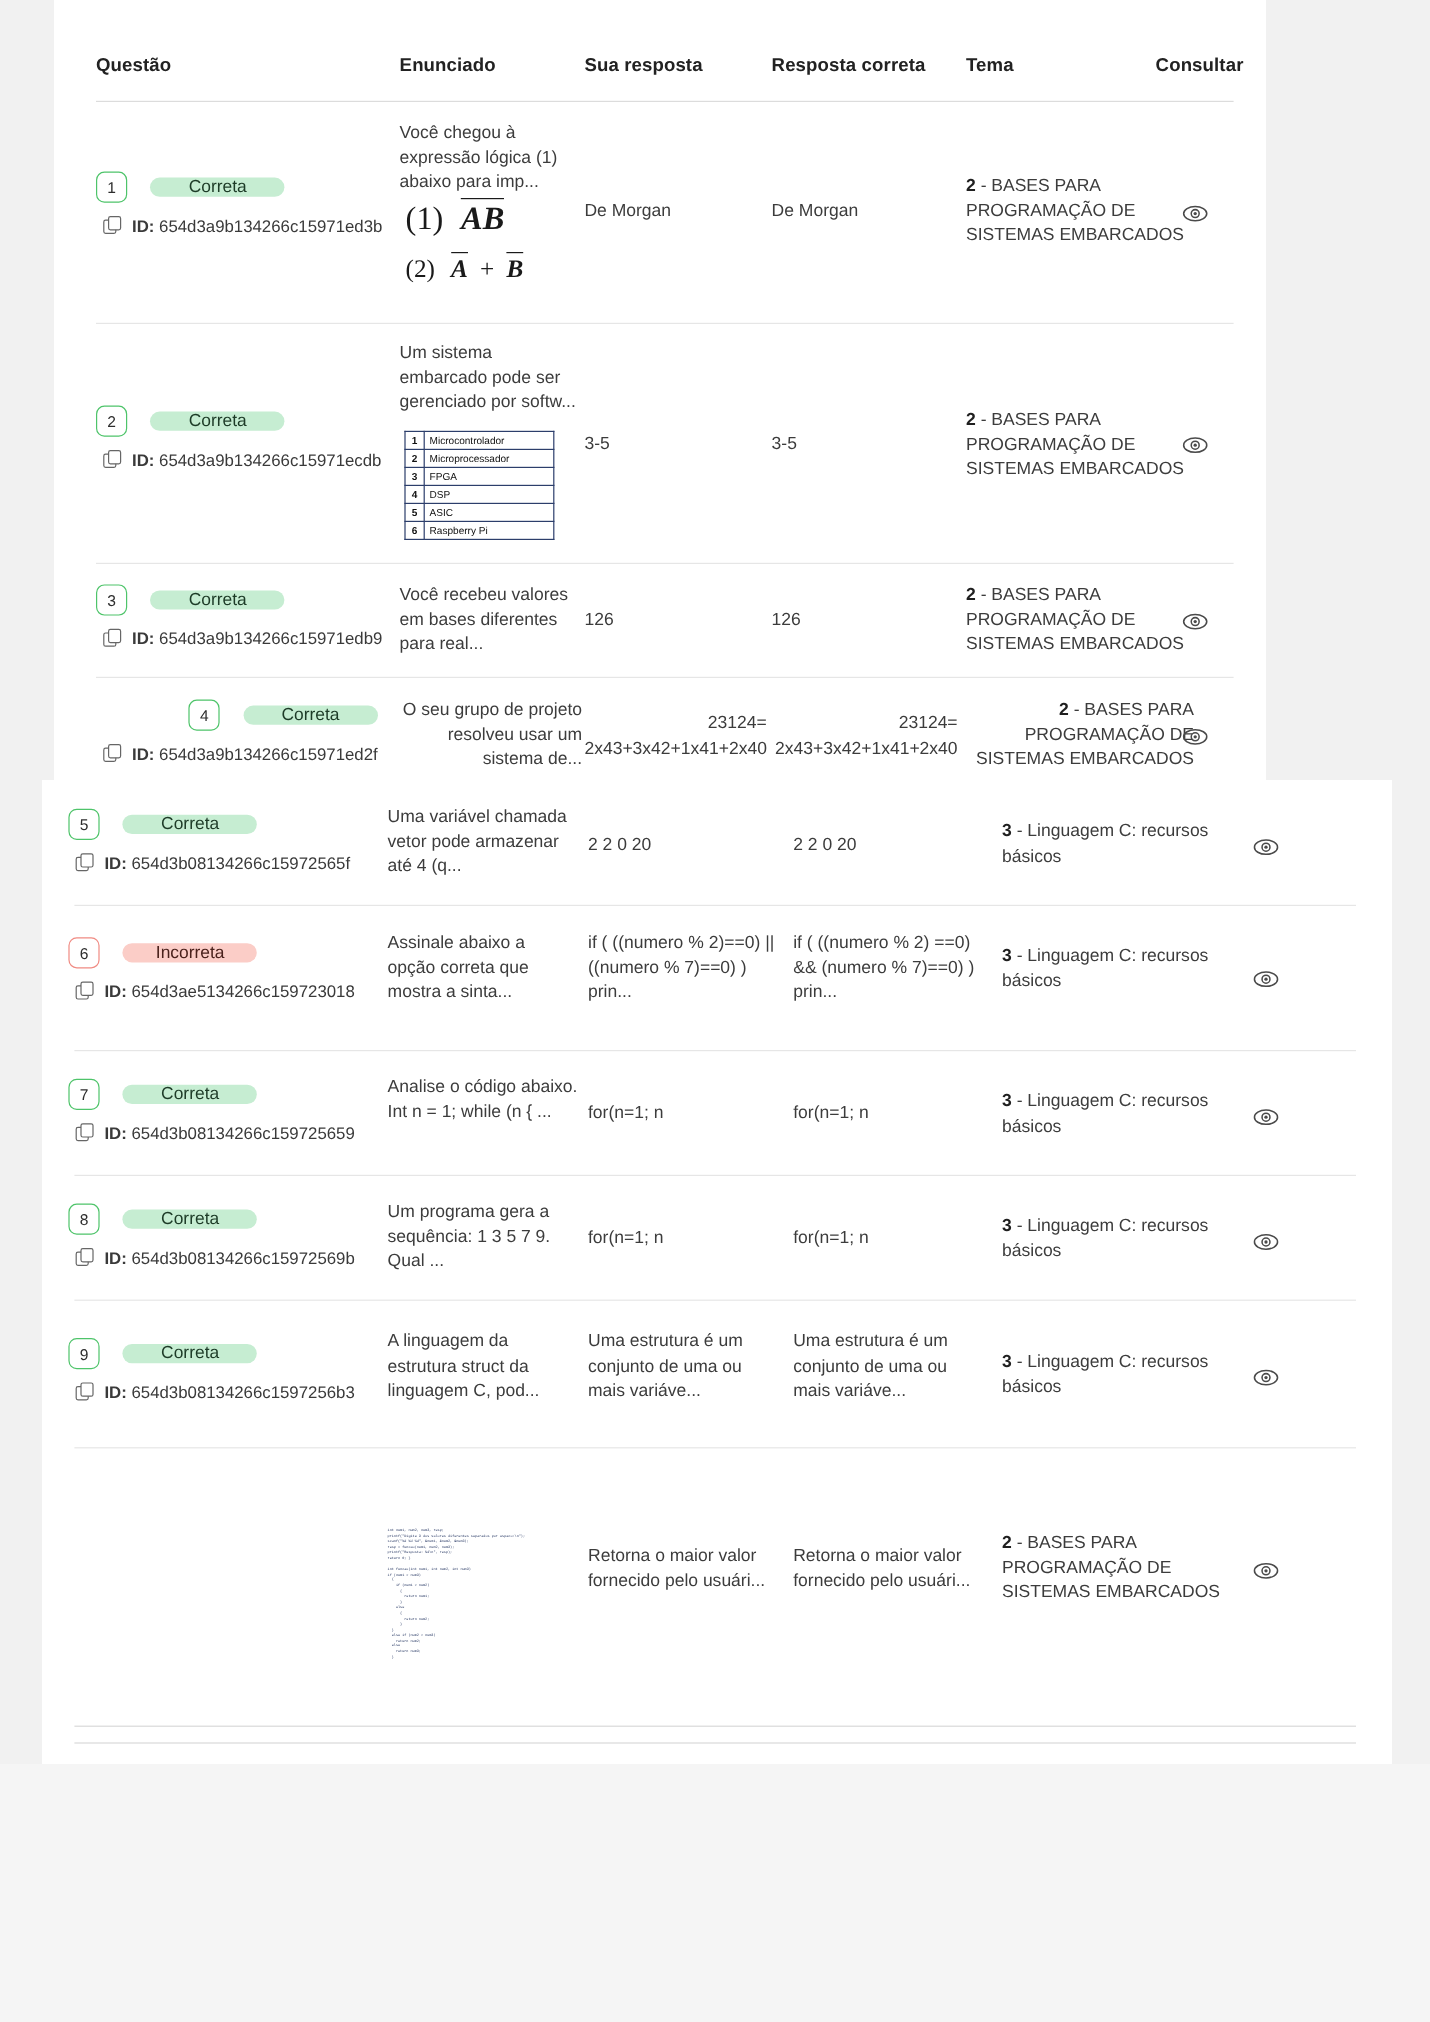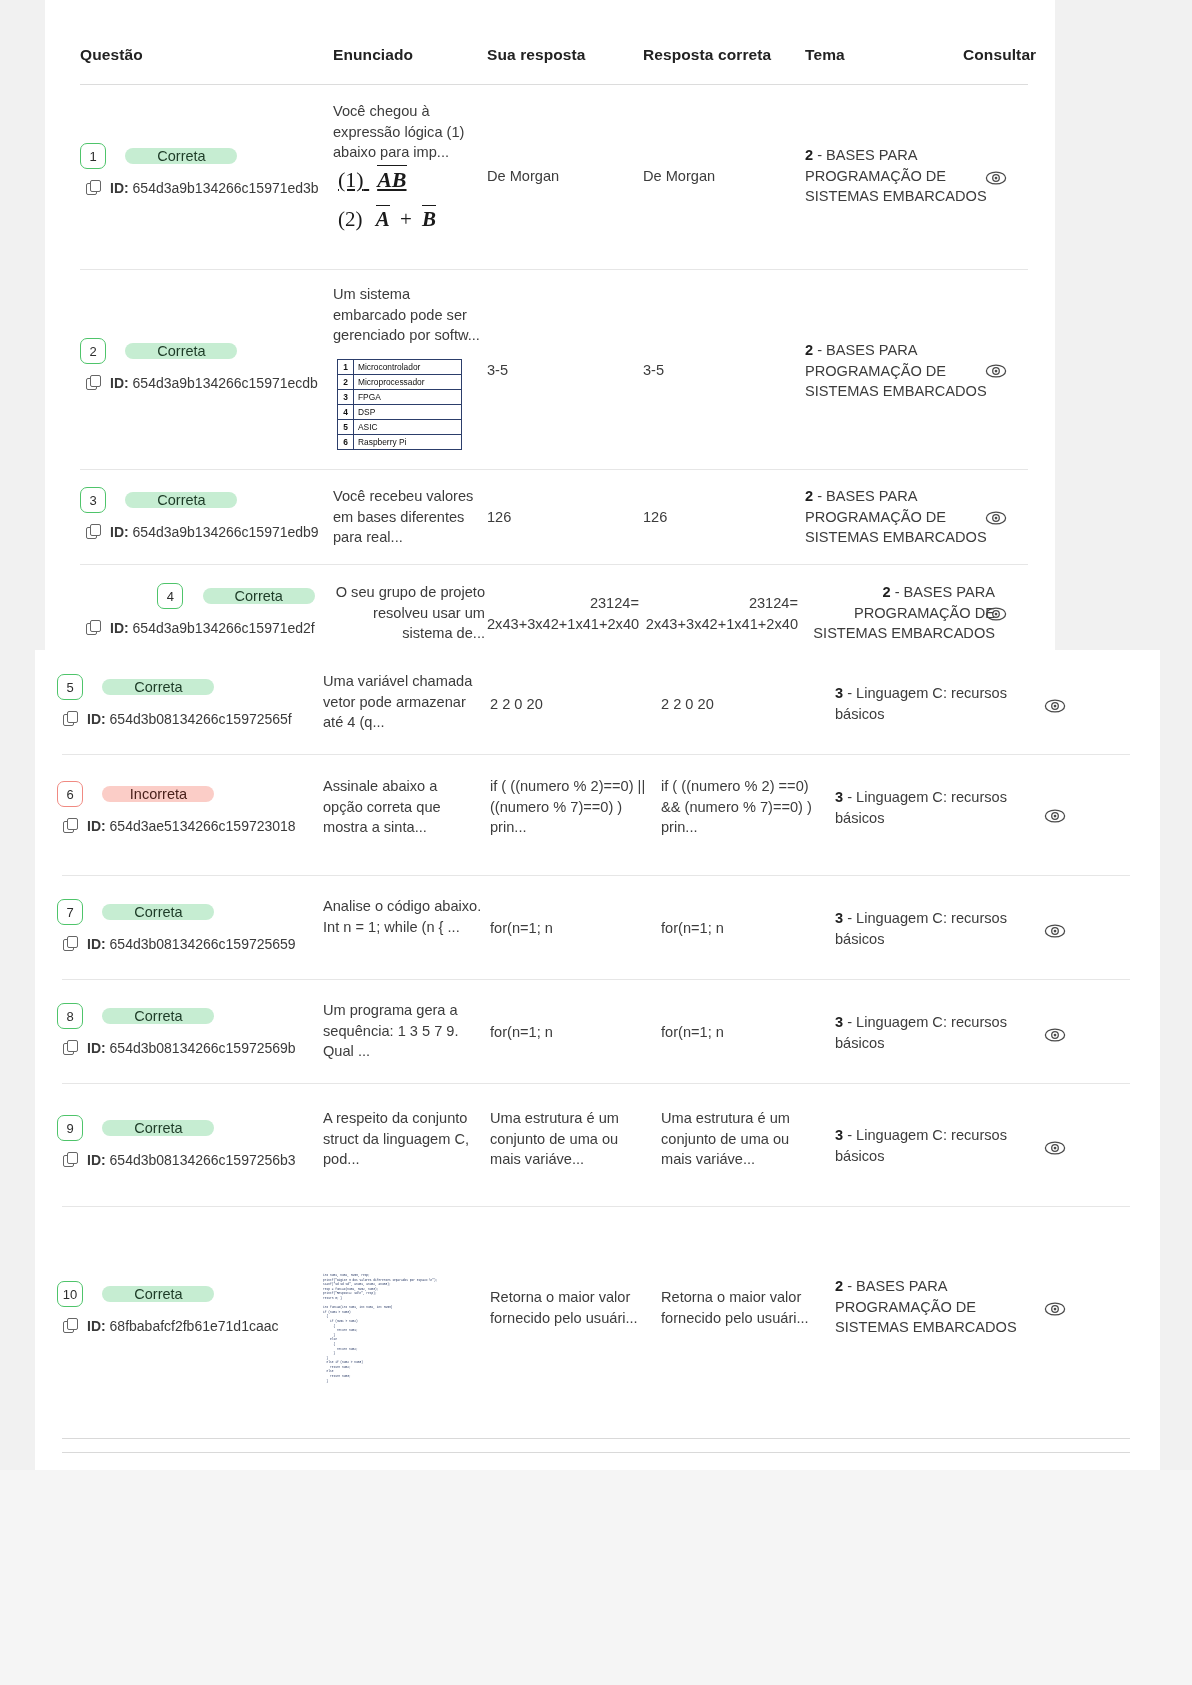--- a/index.html
+++ b/index.html
@@ -145,21 +145,21 @@
     <div class="row" style="top:95px;height:175px;">
       <div style="position:absolute;left:35px;top:48px;">
         <span class="qnum">1</span>
         <span class="pill">Correta</span>
         <div class="idline">
           <span class="copy-ic"></span><b>ID:</b> <span>654d3a9b134266c15971ed3b</span>
         </div>
       </div>
       <div class="txt" style="position:absolute;left:288px;top:6px;width:150px;">Você chegou à expressão lógica (1) abaixo para imp...</div>
       <div style="position:absolute;left:293px;top:72px;width:150px;">
-        <div style="font-family:'Liberation Serif',serif;font-size:22px;color:#1a1a1a;text-decoration:underline;">
+        <div style="font-family:'Liberation Serif',serif;font-size:27px;color:#1a1a1a;">
           <span>(1)</span>
           <span style="font-style:italic;font-weight:700;border-top:1.4px solid #1a1a1a;padding-top:1px;margin-left:8px;">AB</span>
         </div>
         <div style="font-family:'Liberation Serif',serif;font-size:21px;color:#1a1a1a;margin-top:14px;">
           <span>(2)</span>
           <span style="font-style:italic;font-weight:700;border-top:1.4px solid #1a1a1a;padding-top:1px;margin-left:8px;">A</span>
           <span style="margin:0 5px;">+</span>
           <span style="font-style:italic;font-weight:700;border-top:1.4px solid #1a1a1a;padding-top:1px;">B</span>
         </div>
       </div>
@@ -379,44 +379,37 @@
     </div>
 
     <div class="row" style="top:433px;height:124px;">
       <div style="position:absolute;left:22px;top:32px;">
         <span class="qnum">9</span>
         <span class="pill">Correta</span>
         <div class="idline">
           <span class="copy-ic"></span><b>ID:</b> <span>654d3b08134266c1597256b3</span>
         </div>
       </div>
-      <div class="txt" style="position:absolute;left:288px;top:25px;width:160px;">A respeito da conjunto struct da linguagem C, pod...</div>
+      <div class="txt" style="position:absolute;left:288px;top:25px;width:160px;">A linguagem da estrutura struct da linguagem C, pod...</div>
       <div class="txt" style="position:absolute;left:455px;top:25px;width:150px;">Uma estrutura é um conjunto de uma ou mais variáve...</div>
       <div class="txt" style="position:absolute;left:626px;top:25px;width:150px;">Uma estrutura é um conjunto de uma ou mais variáve...</div>
       <div class="tema" style="position:absolute;left:800px;top:42px;width:175px;">
         <b>3</b> <span>- Linguagem C: recursos básicos</span>
       </div>
       <div style="position:absolute;left:1009px;top:54px;">
         <svg class="eye" viewBox="0 0 24 24">
           <ellipse cx="12" cy="12" rx="10.5" ry="6.5" fill="none" stroke="#4a4a4a" stroke-width="1.4"></ellipse>
           <circle cx="12" cy="12" r="3.6" fill="none" stroke="#4a4a4a" stroke-width="1.4"></circle>
           <circle cx="12" cy="12" r="1.5" fill="#4a4a4a"></circle>
         </svg>
       </div>
       <div class="divider" style="top:123px;left:27px;width:1068px;"></div>
     </div>
 
     <div class="row" style="top:556px;height:264px;">
-      <div style="position:absolute;left:22px;top:75px;">
-        <span class="qnum">10</span>
-        <span class="pill">Correta</span>
-        <div class="idline">
-          <span class="copy-ic"></span><b>ID:</b> <span>68fbabafcf2fb61e71d1caac</span>
-        </div>
-      </div>
       <div style="position:absolute;left:288px;top:60px;">
         <div class="codeimg">int num1, num2, num3, resp;
 printf("Digite 3 dos valores diferentes separados por espaco:\n");
 scanf("%d %d %d", &amp;num1, &amp;num2, &amp;num3);
 resp = funcao(num1, num2, num3);
 printf("Resposta: %d\n", resp);
 return 0; }
 
 int funcao(int num1, int num2, int num3)
 if (num1 &gt; num3)

